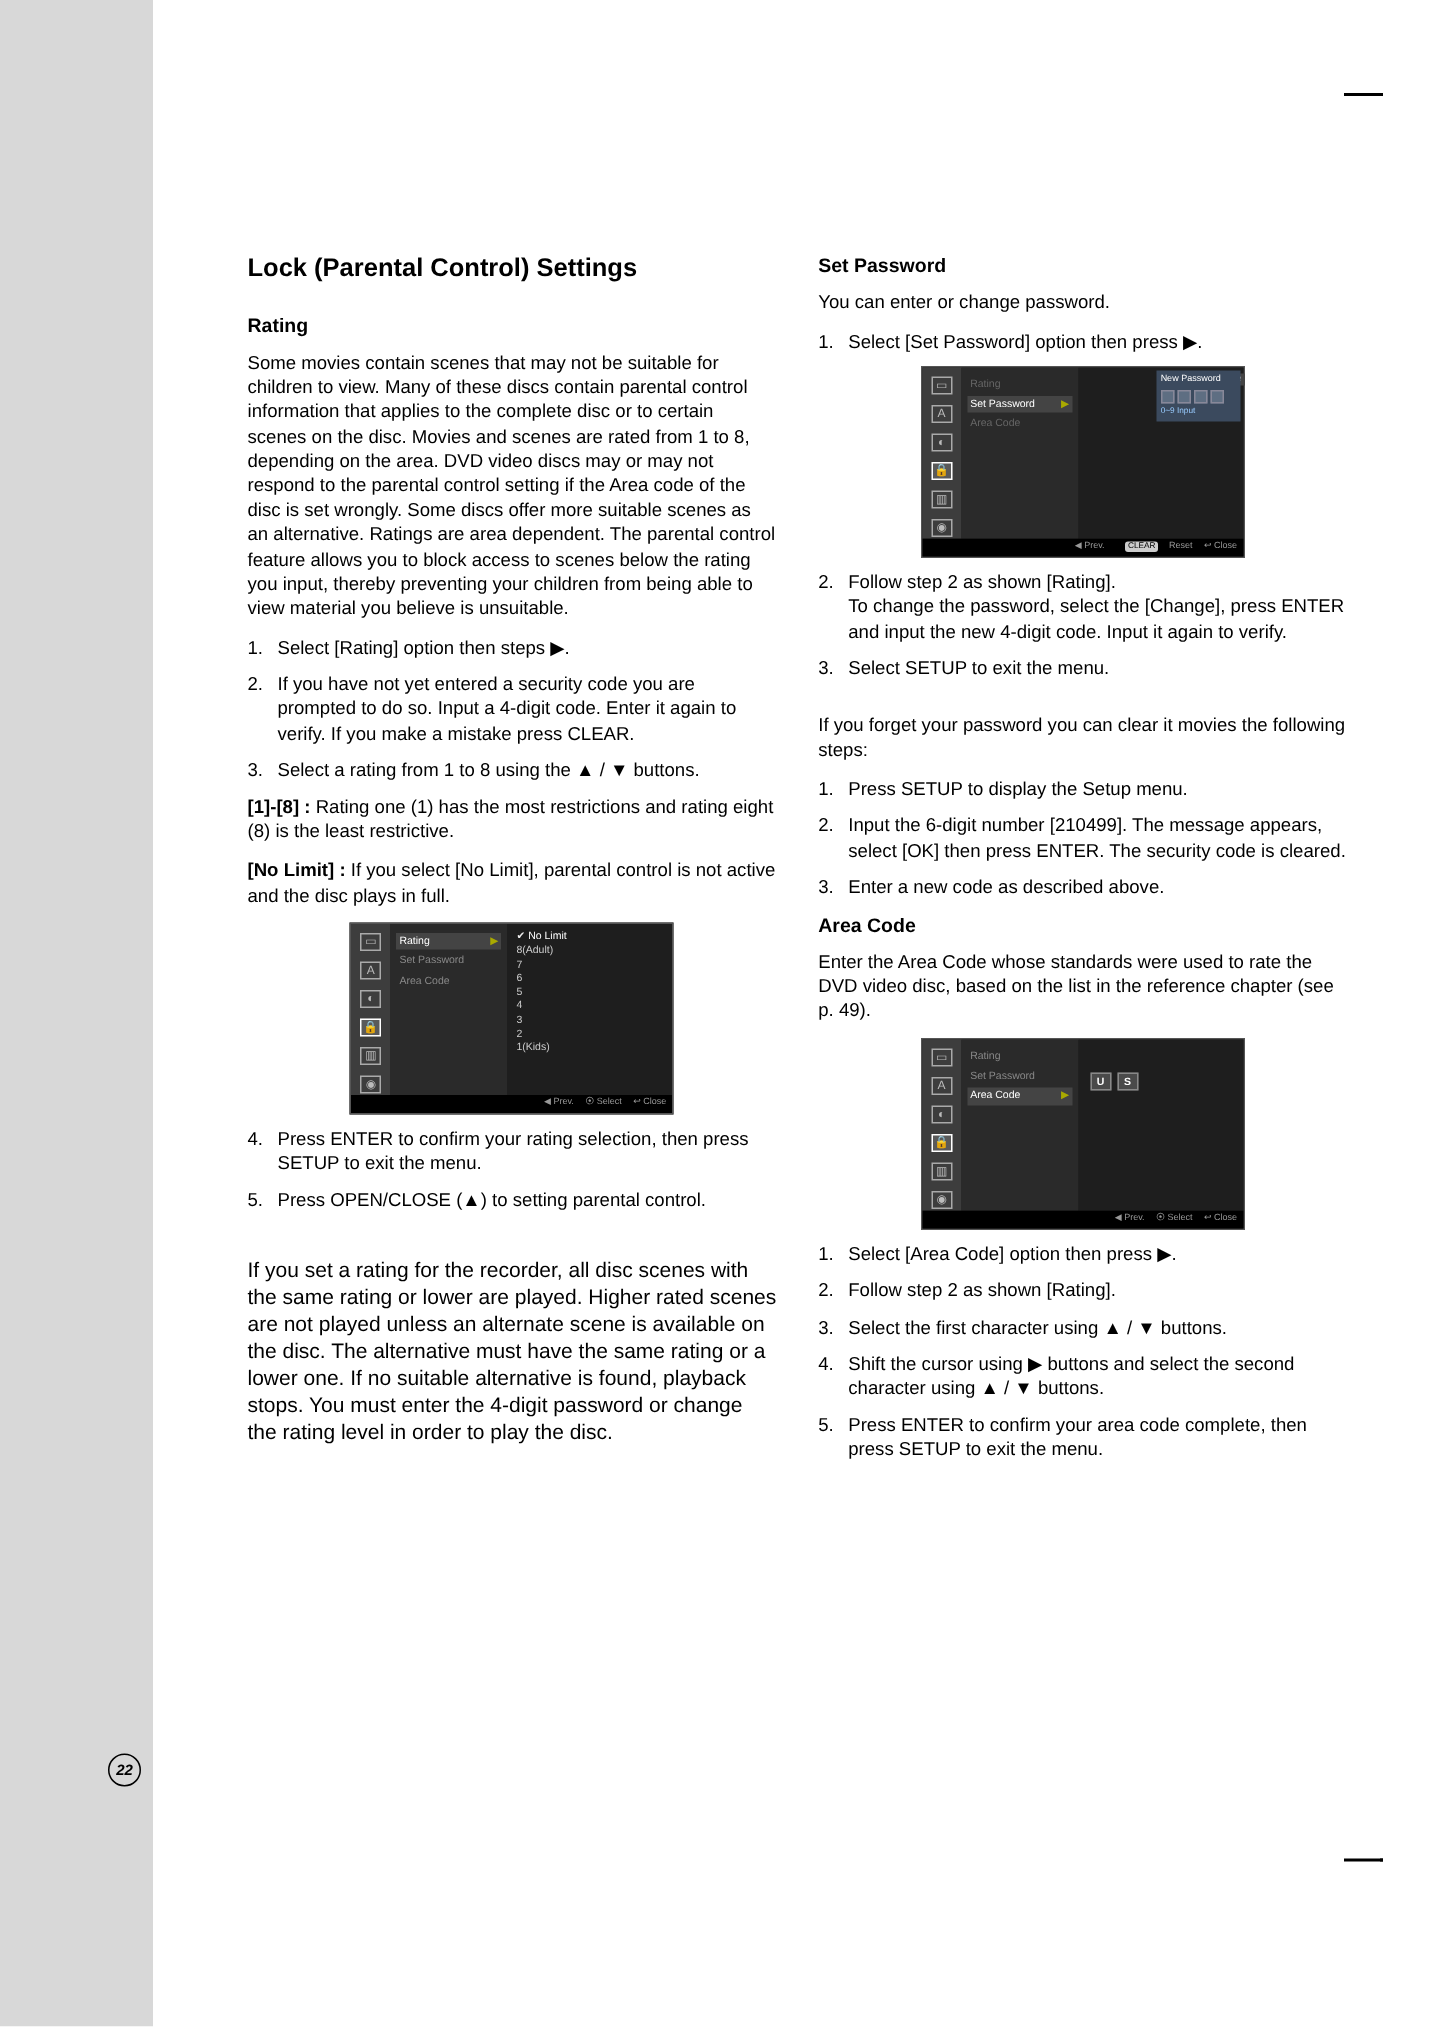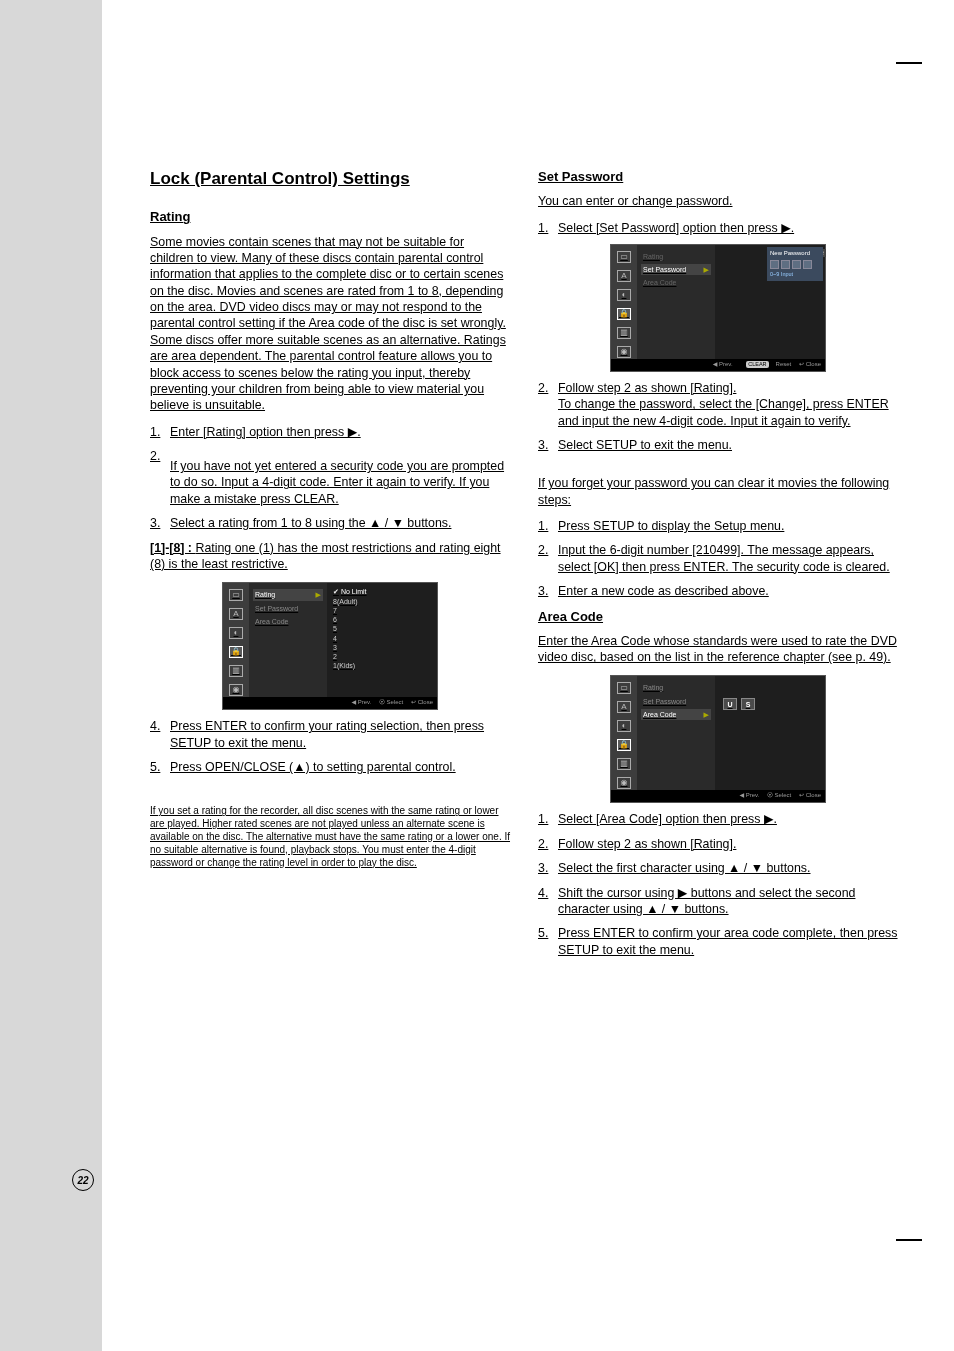--- a/index.html
+++ b/index.html
@@ -1,32 +1,32 @@
 <!DOCTYPE html>
 <html><head>
 <meta charset="utf-8">
 <style>
   * { box-sizing: border-box; margin: 0; padding: 0; }
   html, body { width: 954px; height: 1351px; }
   body { font-family: Arial, Helvetica, sans-serif; color: #000; background: #fff; display: flex; }
   .gutter { width: 102px; background: #d8d8d8; flex: 0 0 102px; position: relative; }
   .page-num { position: absolute; bottom: 160px; right: 8px; width: 22px; height: 22px; border: 1.5px solid #000; border-radius: 50%; display: flex; align-items: center; justify-content: center; font-size: 10px; font-weight: bold; font-style: italic; }
-  .content { flex: 1; padding: 168px 56px 0 48px; position: relative; text-decoration: underline; }
+  .content { flex: 1; padding: 168px 56px 0 63px; position: relative; }
   .columns { display: flex; gap: 28px; }
   .col { flex: 1; font-size: 12.4px; line-height: 1.32; }
   h1.main { font-size: 17px; font-weight: bold; margin-bottom: 18px; }
   h2.sub { font-size: 13px; font-weight: bold; margin: 0 0 8px 0; }
   p.body { margin-bottom: 10px; }
   ol.steps { list-style: none; padding: 0; margin: 0; }
   ol.steps > li { display: flex; margin-bottom: 8px; }
   ol.steps > li .num { width: 20px; flex: 0 0 20px; }
   ol.steps > li .txt { flex: 1; }
-  .subp { margin-top: 10px; }
+  .subp { margin-top: 0; }
   .indent-block { margin-bottom: 10px; }
-  .note { margin-top: 30px; font-size: 10px; line-height: 1.28; }
+  .note { margin-top: 30px; font-size: 14px; line-height: 1.28; }
   .tick1 { position: absolute; top: 62px; right: 32px; width: 26px; height: 2px; border-top: 2px solid #000; border-right: 2px solid #000; }
   .tick2 { position: absolute; bottom: 110px; right: 32px; width: 26px; height: 2px; border-bottom: 2px solid #000; border-right: 2px solid #000; }
 
   
   .osd { width: 216px; margin: 4px auto 8px auto; background: #1a1a1a; color: #ccc; font-family: Arial, sans-serif; font-size: 7px; border: 1px solid #555; position: relative; }
   .osd-body { display: flex; min-height: 114px; }
   .osd-icons { width: 26px; background: #3d3d3d; display: flex; flex-direction: column; align-items: center; padding-top: 6px; gap: 7px; }
   .osd-icons .ic { width: 14px; height: 12px; border: 1px solid #aaa; font-size: 8px; text-align:center; line-height:10px; color:#bbb; }
   .osd-icons .ic.active { background:#5a5a5a; border-color:#fff; color:#fff; }
   .osd-main { flex: 1; display: flex; }
@@ -68,36 +68,39 @@
 
     <div class="col">
       <h1 class="main">Lock (Parental Control) Settings</h1>
 
       <h2 class="sub">Rating</h2>
       <p class="body">Some movies contain scenes that may not be suitable for children to view. Many of these discs contain parental control information that applies to the complete disc or to certain scenes on the disc. Movies and scenes are rated from 1 to 8, depending on the area. DVD video discs may or may not respond to the parental control setting if the Area code of the disc is set wrongly. Some discs offer more suitable scenes as an alternative. Ratings are area dependent. The parental control feature allows you to block access to scenes below the rating you input, thereby preventing your children from being able to view material you believe is unsuitable.</p>
 
       <ol class="steps">
         <li>
             <span class="num">1.</span>
-            <span class="txt">Enter [Rating] option then press ▶.</span>
+            <span class="txt">Select [Rating] option then steps ▶.</span>
           </li>
         <li>
             <span class="num">2.</span>
             <span class="txt">
           <span class="subp" style="display:block">If you have not yet entered a security code you are prompted to do so. Input a 4-digit code. Enter it again to verify. If you make a mistake press CLEAR.</span>
         </span>
           </li>
         <li>
             <span class="num">3.</span>
             <span class="txt">Select a rating from 1 to 8 using the ▲ / ▼ buttons.</span>
           </li>
       </ol>
 
       <p class="indent-block">
         <b>[1]-[8] : </b><span>Rating one (1) has the most restrictions and rating eight (8) is the least restrictive.</span>
+      </p>
+      <p class="indent-block">
+        <b>[No Limit] : </b><span>If you select [No Limit], parental control is not active and the disc plays in full.</span>
       </p>
 
       <div class="osd">
         <div class="osd-body">
           <div class="osd-icons">
             <div class="ic">▭</div>
             <div class="ic">A</div>
             <div class="ic">◐</div>
             <div class="ic active">🔒</div>
             <div class="ic">▥</div>

